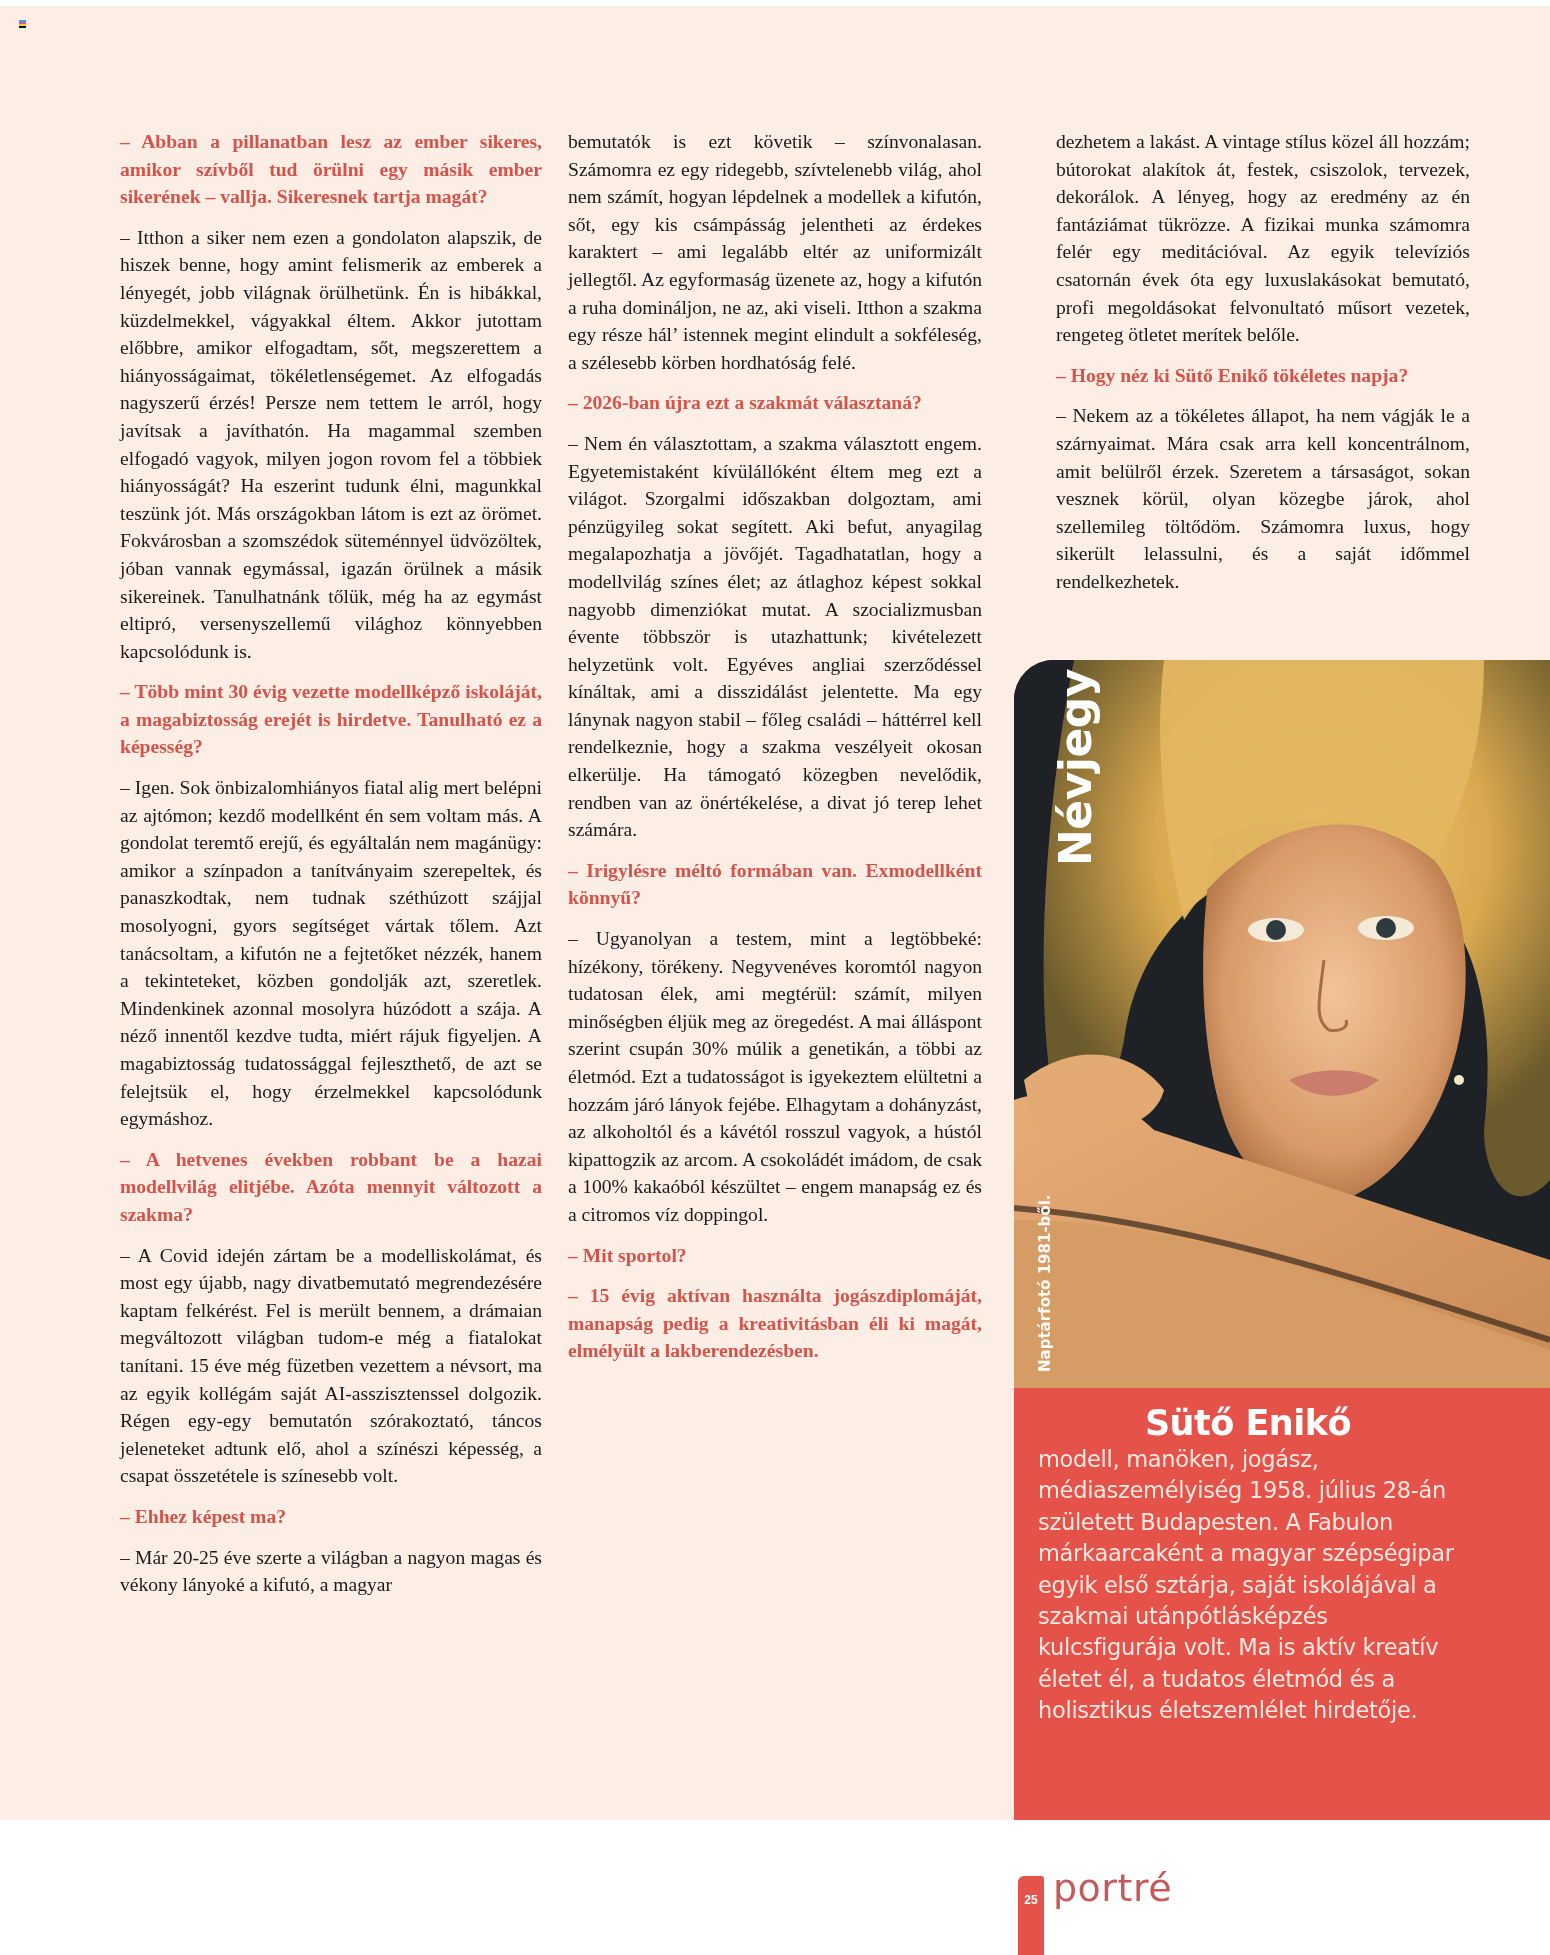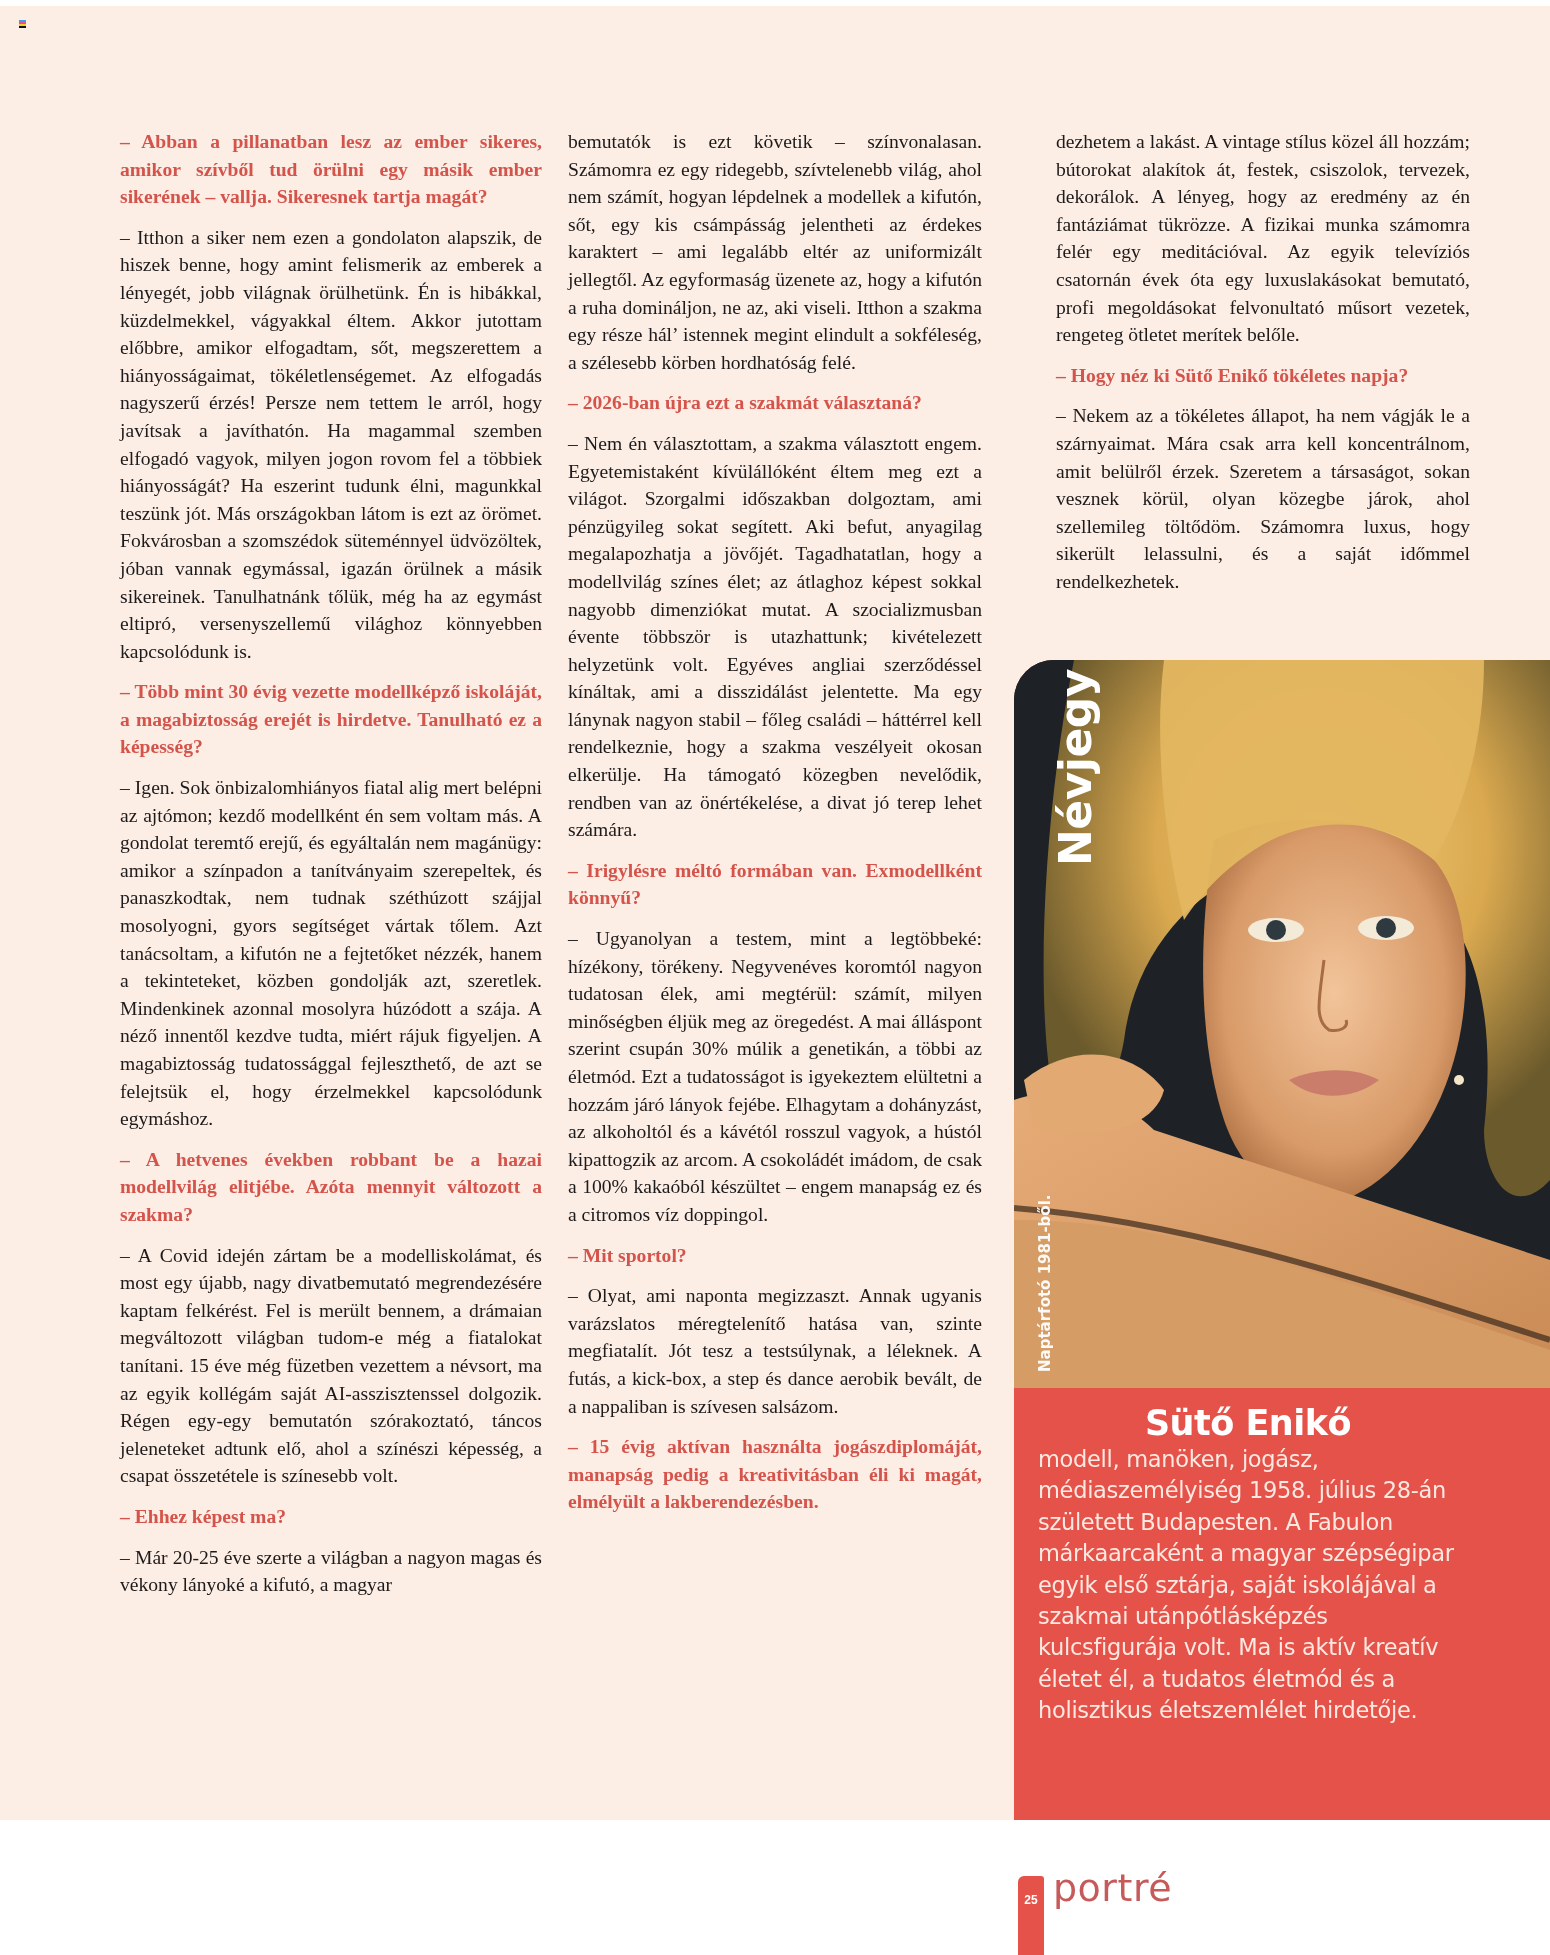--- a/index.html
+++ b/index.html
@@ -63,21 +63,20 @@
   <p>– Már 20-25 éve szerte a világban a nagyon magas és vékony lányoké a kifutó, a magyar</p>
 </div>
 
 <div class="col col-2">
   <p class="cont">bemutatók is ezt követik – színvonalasan. Számomra ez egy ridegebb, szívtelenebb világ, ahol nem számít, hogyan lépdelnek a modellek a kifutón, sőt, egy kis csámpásság jelentheti az érdekes karaktert – ami legalább eltér az uniformizált jellegtől. Az egyformaság üzenete az, hogy a kifutón a ruha domináljon, ne az, aki viseli. Itthon a szakma egy része hál’ istennek megint elindult a sokféleség, a szélesebb körben hordhatóság felé.</p>
   <p class="q">– 2026-ban újra ezt a szakmát választaná?</p>
   <p>– Nem én választottam, a szakma választott engem. Egyetemistaként kívülállóként éltem meg ezt a világot. Szorgalmi időszakban dolgoztam, ami pénzügyileg sokat segített. Aki befut, anyagilag megalapozhatja a jövőjét. Tagadhatatlan, hogy a modellvilág színes élet; az átlaghoz képest sokkal nagyobb dimenziókat mutat. A szocializmusban évente többször is utazhattunk; kivételezett helyzetünk volt. Egyéves angliai szerződéssel kínáltak, ami a disszidálást jelentette. Ma egy lánynak nagyon stabil – főleg családi – háttérrel kell rendelkeznie, hogy a szakma veszélyeit okosan elkerülje. Ha támogató közegben nevelődik, rendben van az önértékelése, a divat jó terep lehet számára.</p>
   <p class="q">– Irigylésre méltó formában van. Exmodellként könnyű?</p>
   <p>– Ugyanolyan a testem, mint a legtöbbeké: hízékony, törékeny. Negyvenéves koromtól nagyon tudatosan élek, ami megtérül: számít, milyen minőségben éljük meg az öregedést. A mai álláspont szerint csupán 30% múlik a genetikán, a többi az életmód. Ezt a tudatosságot is igyekeztem elültetni a hozzám járó lányok fejébe. Elhagytam a dohányzást, az alkoholtól és a kávétól rosszul vagyok, a hústól kipattogzik az arcom. A csokoládét imádom, de csak a 100% kakaóból készültet – engem manapság ez és a citromos víz doppingol.</p>
   <p class="q">– Mit sportol?</p>
-  <p>– Olyat, ami naponta megizzaszt. Annak ugyanis varázslatos méregtelenítő hatása van, szinte megfiatalít. Jót tesz a testsúlynak, a léleknek. A futás, a kick-box, a step és dance aerobik bevált, de a nappaliban is szívesen salsázom.</p>
   <p class="q">– 15 évig aktívan használta jogászdiplomáját, manapság pedig a kreativitásban éli ki magát, elmélyült a lakberendezésben.</p>
 </div>
 
 <div class="col col-3">
   <p class="cont">dezhetem a lakást. A vintage stílus közel áll hozzám; bútorokat alakítok át, festek, csiszolok, tervezek, dekorálok. A lényeg, hogy az eredmény az én fantáziámat tükrözze. A fizikai munka számomra felér egy meditációval. Az egyik televíziós csatornán évek óta egy luxuslakásokat bemutató, profi megoldásokat felvonultató műsort vezetek, rengeteg ötletet merítek belőle.</p>
   <p class="q">– Hogy néz ki Sütő Enikő tökéletes napja?</p>
   <p>– Nekem az a tökéletes állapot, ha nem vágják le a szárnyaimat. Mára csak arra kell koncentrálnom, amit belülről érzek. Szeretem a társaságot, sokan vesznek körül, olyan közegbe járok, ahol szellemileg töltődöm. Számomra luxus, hogy sikerült lelassulni, és a saját időmmel rendelkezhetek.</p>
 </div>
 
 <div class="card">

